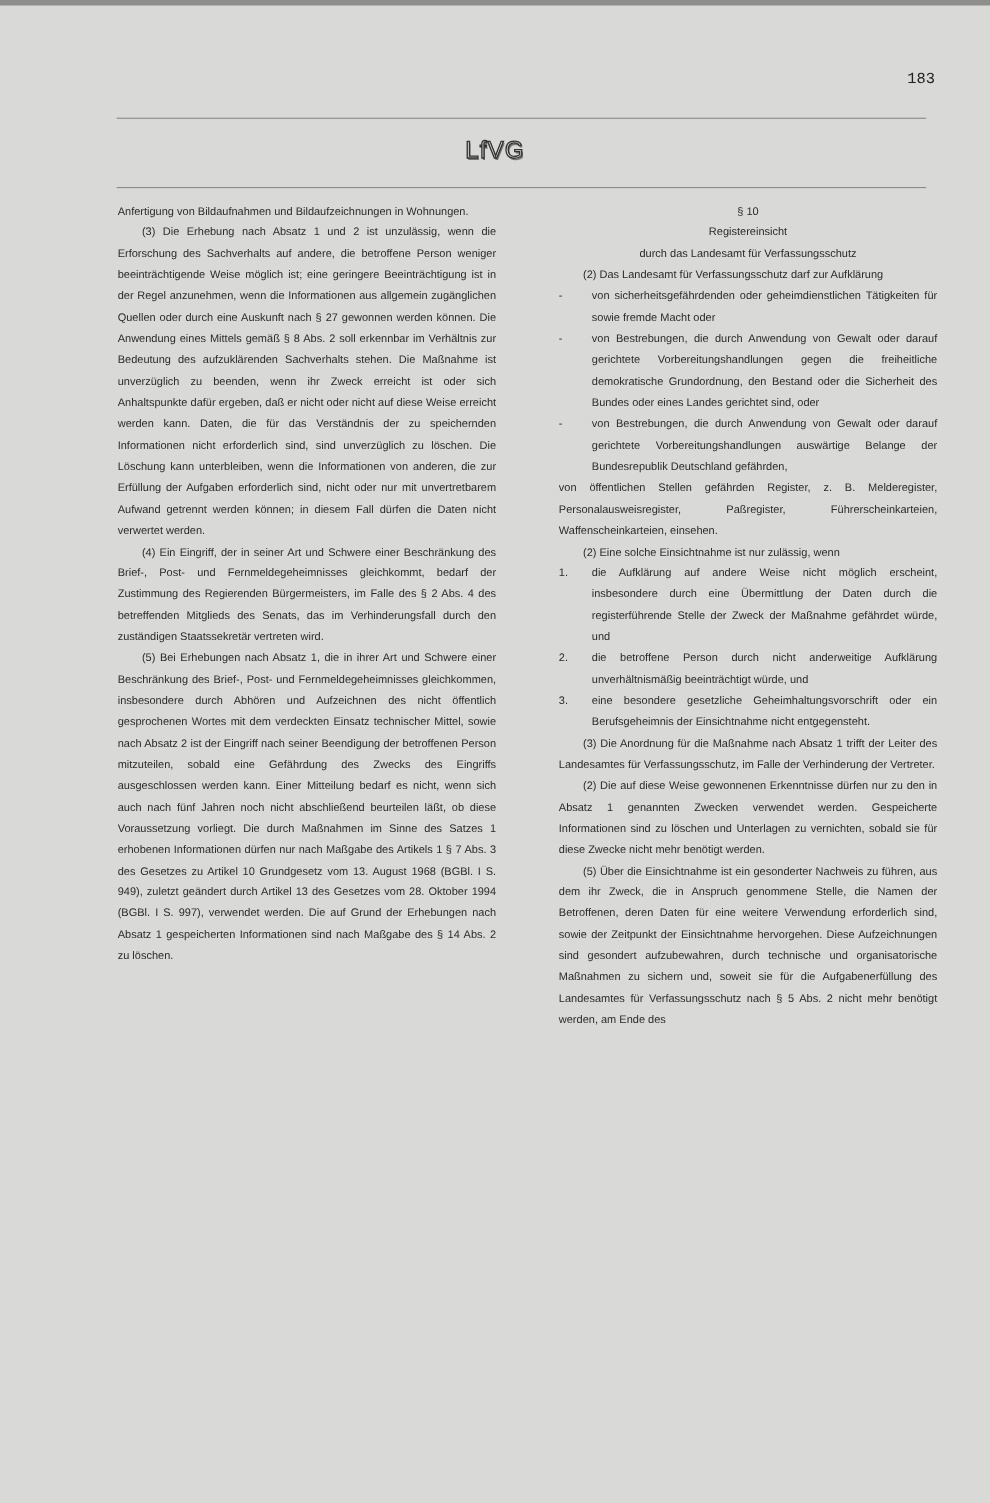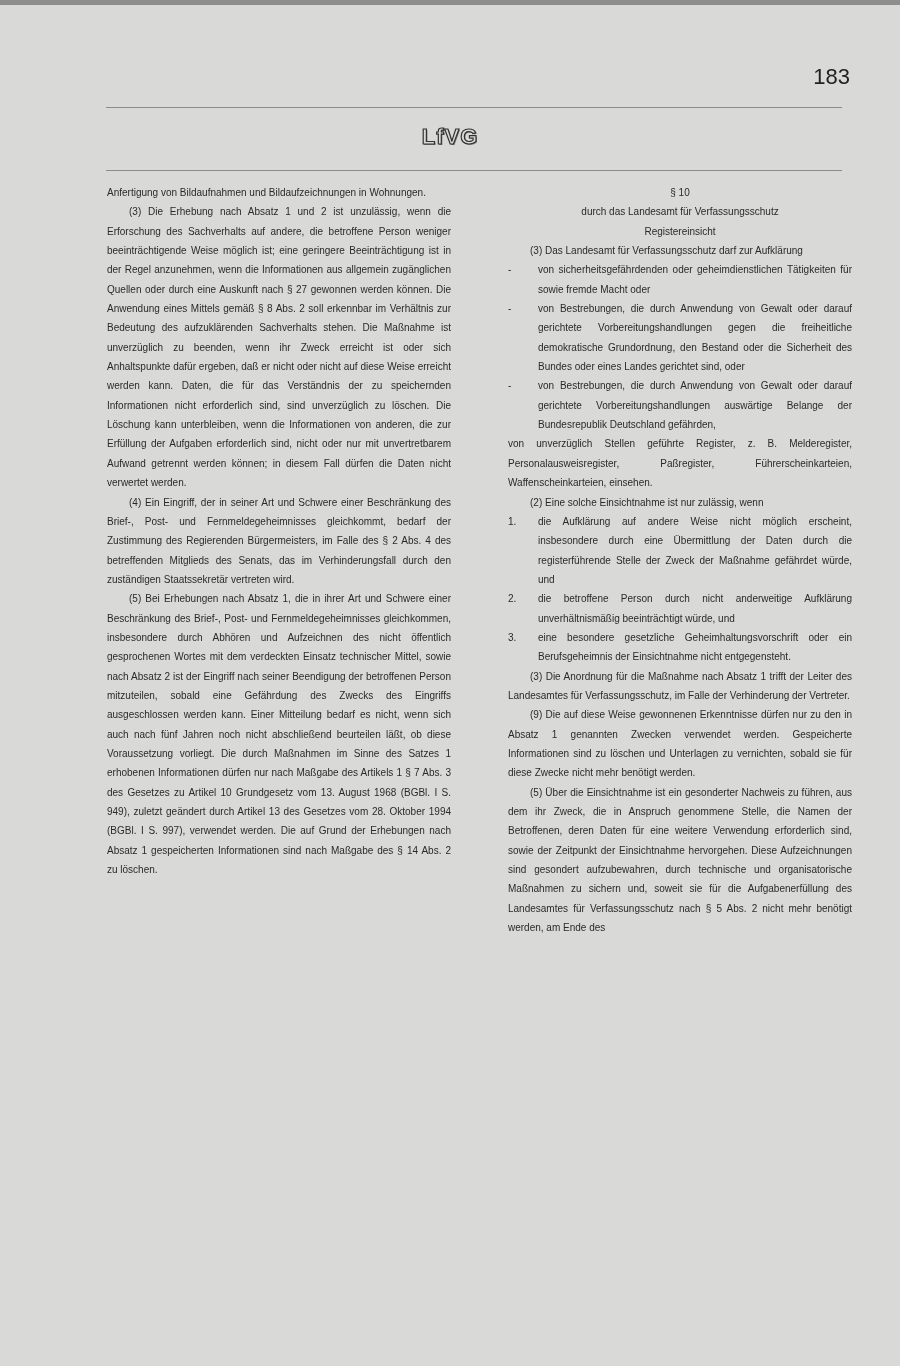--- a/index.html
+++ b/index.html
@@ -9,31 +9,31 @@
     position: relative;
     font-family: "Liberation Sans", sans-serif;
     color: #2a2a2a;
   }
   .top-strip {
     position: absolute; left: 0; top: 0; width: 900px; height: 5px;
     background: #8e8e8c;
   }
   .page-number {
     position: absolute; right: 50px; top: 64px;
-    font-size: 22px; color: #222;
+    font-size: 14px; color: #222; font-family: Liberation Mono, monospace;
   }
   .rule {
     position: absolute; left: 106px; width: 736px; height: 1px;
     background: #8a8a88;
   }
   .rule.r1 { top: 107px; }
   .rule.r2 { top: 170px; }
   .running-head {
     position: absolute; left: 0; width: 900px; top: 124px;
-    text-align: center; font-size: 22px; font-weight: bold;
+    text-align: center; font-size: 22px; font-weight: normal;
     color: #d9d9d7;
     -webkit-text-stroke: 1.2px #333;
     text-shadow: 1px 1px 0 #777;
     letter-spacing: 1px;
   }
   .col {
     position: absolute; top: 183px; width: 344px;
     font-size: 10px; line-height: 19.35px;
     text-align: justify; hyphens: manual;
   }
@@ -58,49 +58,49 @@
 
 <div class="col left">
   <p>Anfertigung von Bildaufnahmen und Bildaufzeichnungen in Wohnungen.</p>
   <p class="indent">(3) Die Erhebung nach Absatz 1 und 2 ist unzulässig, wenn die Erforschung des Sachverhalts auf andere, die betroffene Person weniger beeinträchtigende Weise möglich ist; eine geringere Beeinträchtigung ist in der Regel anzunehmen, wenn die Informationen aus allgemein zugänglichen Quellen oder durch eine Auskunft nach § 27 gewonnen werden können. Die Anwendung eines Mittels gemäß § 8 Abs. 2 soll erkennbar im Verhältnis zur Bedeutung des aufzuklärenden Sachverhalts stehen. Die Maßnahme ist unverzüglich zu beenden, wenn ihr Zweck erreicht ist oder sich Anhaltspunkte dafür ergeben, daß er nicht oder nicht auf diese Weise erreicht werden kann. Daten, die für das Verständnis der zu speichernden Informationen nicht erforderlich sind, sind unverzüglich zu löschen. Die Löschung kann unterbleiben, wenn die Informationen von anderen, die zur Erfüllung der Aufgaben erforderlich sind, nicht oder nur mit unvertretbarem Aufwand getrennt werden können; in diesem Fall dürfen die Daten nicht verwertet werden.</p>
   <p class="indent">(4) Ein Eingriff, der in seiner Art und Schwere einer Beschränkung des Brief-, Post- und Fernmeldegeheimnisses gleichkommt, bedarf der Zustimmung des Regierenden Bürgermeisters, im Falle des § 2 Abs. 4 des betreffenden Mitglieds des Senats, das im Verhinderungsfall durch den zuständigen Staatssekretär vertreten wird.</p>
   <p class="indent">(5) Bei Erhebungen nach Absatz 1, die in ihrer Art und Schwere einer Beschränkung des Brief-, Post- und Fernmeldegeheimnisses gleichkommen, insbesondere durch Abhören und Aufzeichnen des nicht öffentlich gesprochenen Wortes mit dem verdeckten Einsatz technischer Mittel, sowie nach Absatz 2 ist der Eingriff nach seiner Beendigung der betroffenen Person mitzuteilen, sobald eine Gefährdung des Zwecks des Eingriffs ausgeschlossen werden kann. Einer Mitteilung bedarf es nicht, wenn sich auch nach fünf Jahren noch nicht abschließend beurteilen läßt, ob diese Voraussetzung vorliegt. Die durch Maßnahmen im Sinne des Satzes 1 erhobenen Informationen dürfen nur nach Maßgabe des Artikels 1 § 7 Abs. 3 des Gesetzes zu Artikel 10 Grundgesetz vom 13. August 1968 (BGBl. I S. 949), zuletzt geändert durch Artikel 13 des Gesetzes vom 28. Oktober 1994 (BGBl. I S. 997), verwendet werden. Die auf Grund der Erhebungen nach Absatz 1 gespeicherten Informationen sind nach Maßgabe des § 14 Abs. 2 zu löschen.</p>
 </div>
 
 <div class="col right">
   <p class="center">§ 10</p>
+  <p class="center">Registereinsicht</p>
   <p class="center">durch das Landesamt für Verfassungsschutz</p>
-  <p class="center">Registereinsicht</p>
-  <p class="indent">(3) Das Landesamt für Verfassungsschutz darf zur Aufklärung</p>
+  <p class="indent">(2) Das Landesamt für Verfassungsschutz darf zur Aufklärung</p>
 
   <div class="list-item">
     <span class="marker">-</span>
     <span class="text">von sicherheitsgefährdenden oder geheimdienstlichen Tätigkeiten für sowie fremde Macht oder</span>
   </div>
   <div class="list-item">
     <span class="marker">-</span>
     <span class="text">von Bestrebungen, die durch Anwendung von Gewalt oder darauf gerichtete Vorbereitungshandlungen gegen die freiheitliche demokratische Grundordnung, den Bestand oder die Sicherheit des Bundes oder eines Landes gerichtet sind, oder</span>
   </div>
   <div class="list-item">
     <span class="marker">-</span>
     <span class="text">von Bestrebungen, die durch Anwendung von Gewalt oder darauf gerichtete Vorbereitungshandlungen auswärtige Belange der Bundesrepublik Deutschland gefährden,</span>
   </div>
 
-  <p>von unverzüglich Stellen geführte Register, z. B. Melderegister, Personalausweisregister, Paßregister, Führerscheinkarteien, Waffenscheinkarteien, einsehen.</p>
+  <p>von öffentlichen Stellen gefährden Register, z. B. Melderegister, Personalausweisregister, Paßregister, Führerscheinkarteien, Waffenscheinkarteien, einsehen.</p>
   <p class="indent">(2) Eine solche Einsichtnahme ist nur zulässig, wenn</p>
 
   <div class="list-item">
     <span class="marker">1.</span>
     <span class="text">die Aufklärung auf andere Weise nicht möglich erscheint, insbesondere durch eine Übermittlung der Daten durch die registerführende Stelle der Zweck der Maßnahme gefährdet würde, und</span>
   </div>
   <div class="list-item">
     <span class="marker">2.</span>
     <span class="text">die betroffene Person durch nicht anderweitige Aufklärung unverhältnismäßig beeinträchtigt würde, und</span>
   </div>
   <div class="list-item">
     <span class="marker">3.</span>
     <span class="text">eine besondere gesetzliche Geheimhaltungsvorschrift oder ein Berufsgeheimnis der Einsichtnahme nicht entgegensteht.</span>
   </div>
 
   <p class="indent">(3) Die Anordnung für die Maßnahme nach Absatz 1 trifft der Leiter des Landesamtes für Verfassungsschutz, im Falle der Verhinderung der Vertreter.</p>
-  <p class="indent">(9) Die auf diese Weise gewonnenen Erkenntnisse dürfen nur zu den in Absatz 1 genannten Zwecken verwendet werden. Gespeicherte Informationen sind zu löschen und Unterlagen zu vernichten, sobald sie für diese Zwecke nicht mehr benötigt werden.</p>
+  <p class="indent">(2) Die auf diese Weise gewonnenen Erkenntnisse dürfen nur zu den in Absatz 1 genannten Zwecken verwendet werden. Gespeicherte Informationen sind zu löschen und Unterlagen zu vernichten, sobald sie für diese Zwecke nicht mehr benötigt werden.</p>
   <p class="indent">(5) Über die Einsichtnahme ist ein gesonderter Nachweis zu führen, aus dem ihr Zweck, die in Anspruch genommene Stelle, die Namen der Betroffenen, deren Daten für eine weitere Verwendung erforderlich sind, sowie der Zeitpunkt der Einsichtnahme hervorgehen. Diese Aufzeichnungen sind gesondert aufzubewahren, durch technische und organisatorische Maßnahmen zu sichern und, soweit sie für die Aufgabenerfüllung des Landesamtes für Verfassungsschutz nach § 5 Abs. 2 nicht mehr benötigt werden, am Ende des</p>
 </div>
 
 </body></html>

